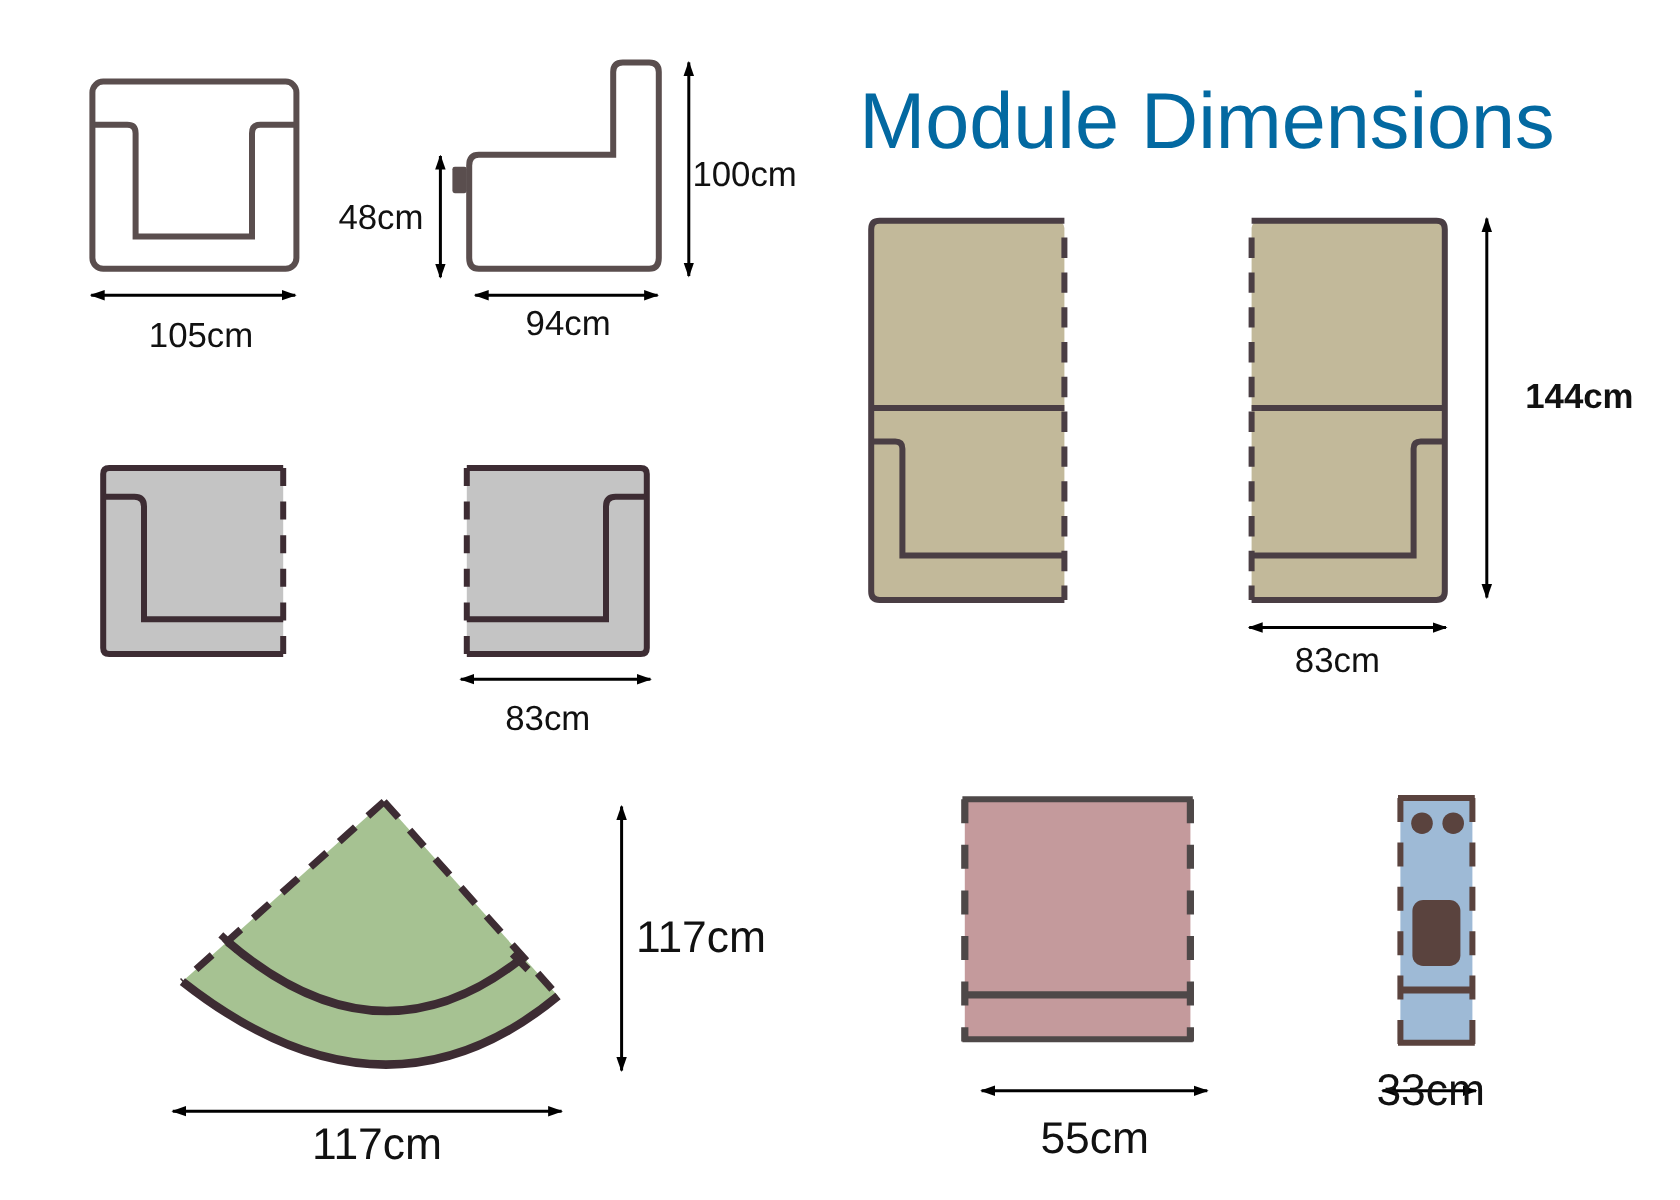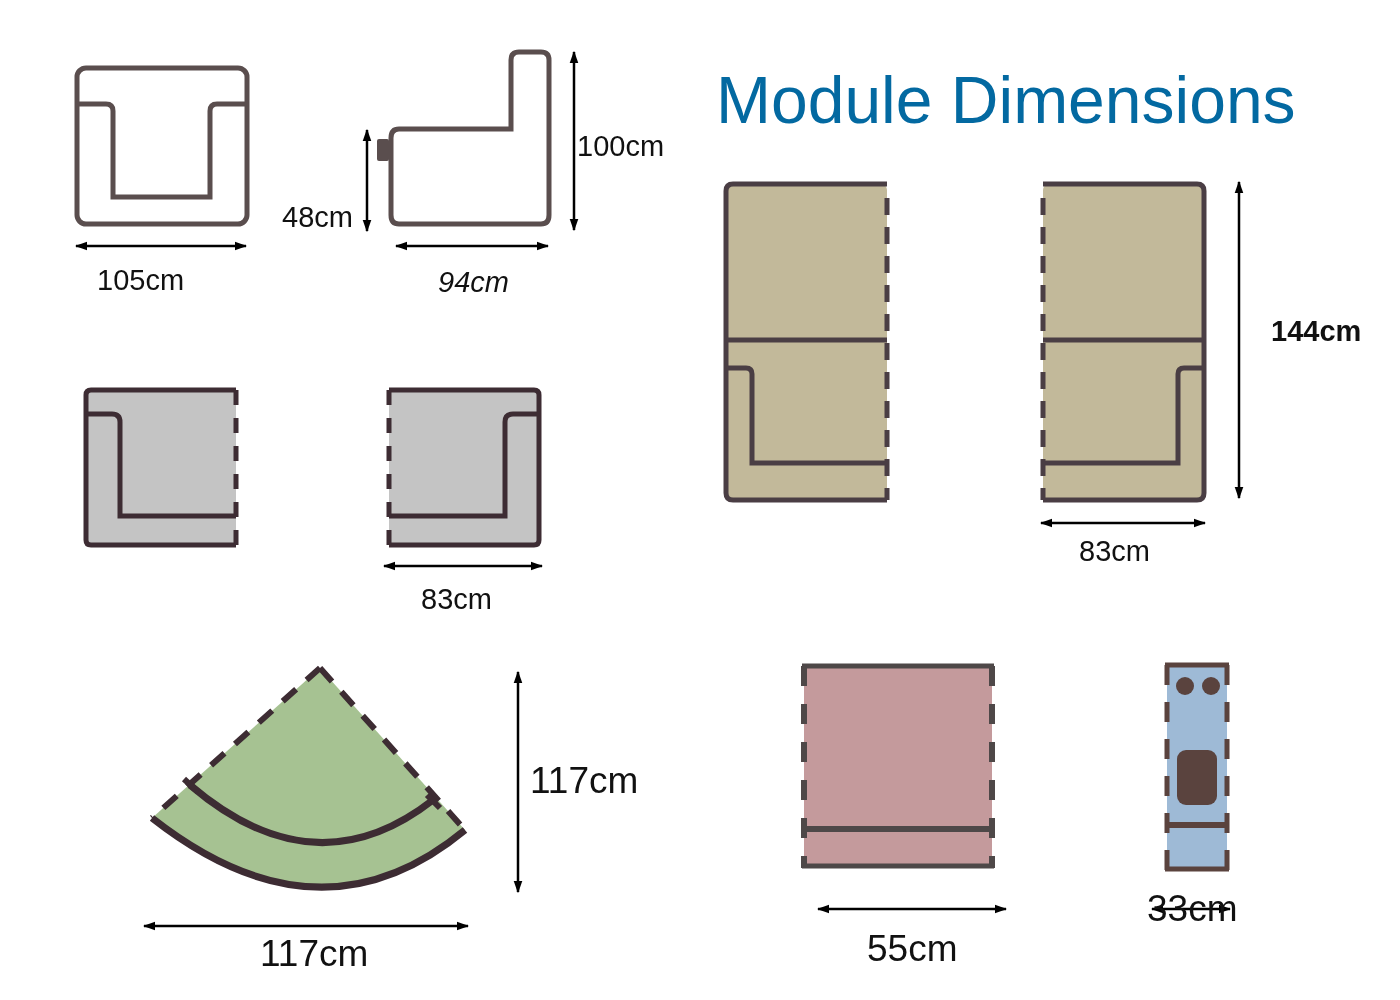--- a/index.html
+++ b/index.html
@@ -97,23 +97,23 @@
     <circle cx="1185" cy="686" r="9" fill="#5a433e"></circle>
     <circle cx="1211" cy="686" r="9" fill="#5a433e"></circle>
     <rect cx="0" x="1177" y="750" width="40" height="55" rx="9" fill="#5a433e"></rect>
     <line x1="1167" y1="825" x2="1227" y2="825" stroke="#5a433e" stroke-width="6"></line>
   </g>
   <line x1="1152" y1="909" x2="1230" y2="909" stroke="#000" stroke-width="2.5" marker-start="url(#ah)" marker-end="url(#ah)"></line>
 </svg>
 
 <div class="title">Module Dimensions</div>
 
-<div class="lbl" style="left:97px; top:264px;">105cm</div>
-<div class="lbl" style="left:438px; top:266px;font-style:italic;">94cm</div>
-<div class="lbl" style="left:282px; top:166px;margin-top:35px;">48cm</div>
+<div class="lbl" style="left:124px; top:264px;">105cm</div>
+<div class="lbl" style="left:438px; top:254px;">94cm</div>
+<div class="lbl" style="left:282px; top:166px;">48cm</div>
 <div class="lbl" style="left:577px; top:130px;text-align:right;">100cm</div>
 <div class="lbl" style="left:421px; top:583px;">83cm</div>
 <div class="lbl" style="left:1271px; top:315px;font-weight:bold;">144cm</div>
 <div class="lbl" style="left:1079px; top:535px;">83cm</div>
 <div class="lbl big" style="left:530px; top:760px;">117cm</div>
 <div class="lbl big" style="left:260px; top:933px;">117cm</div>
 <div class="lbl big" style="left:867px; top:928px;text-align:center;">55cm</div>
 <div class="lbl big" style="left:1147px; top:888px;">33cm</div>
 
 </body></html>

